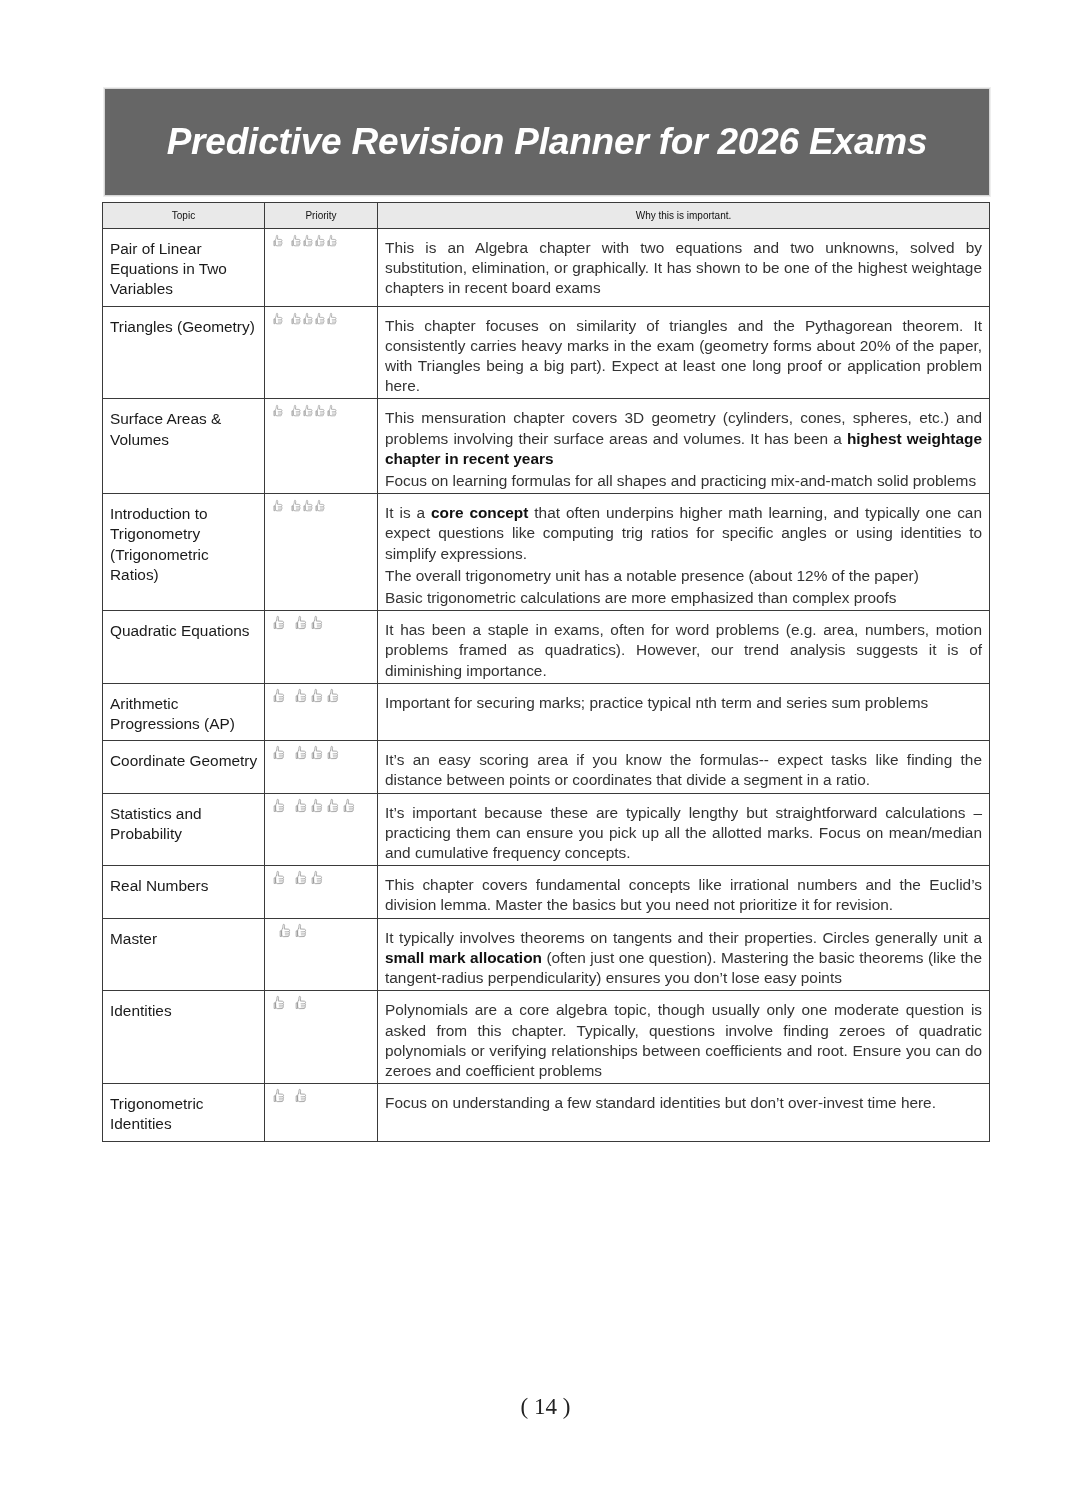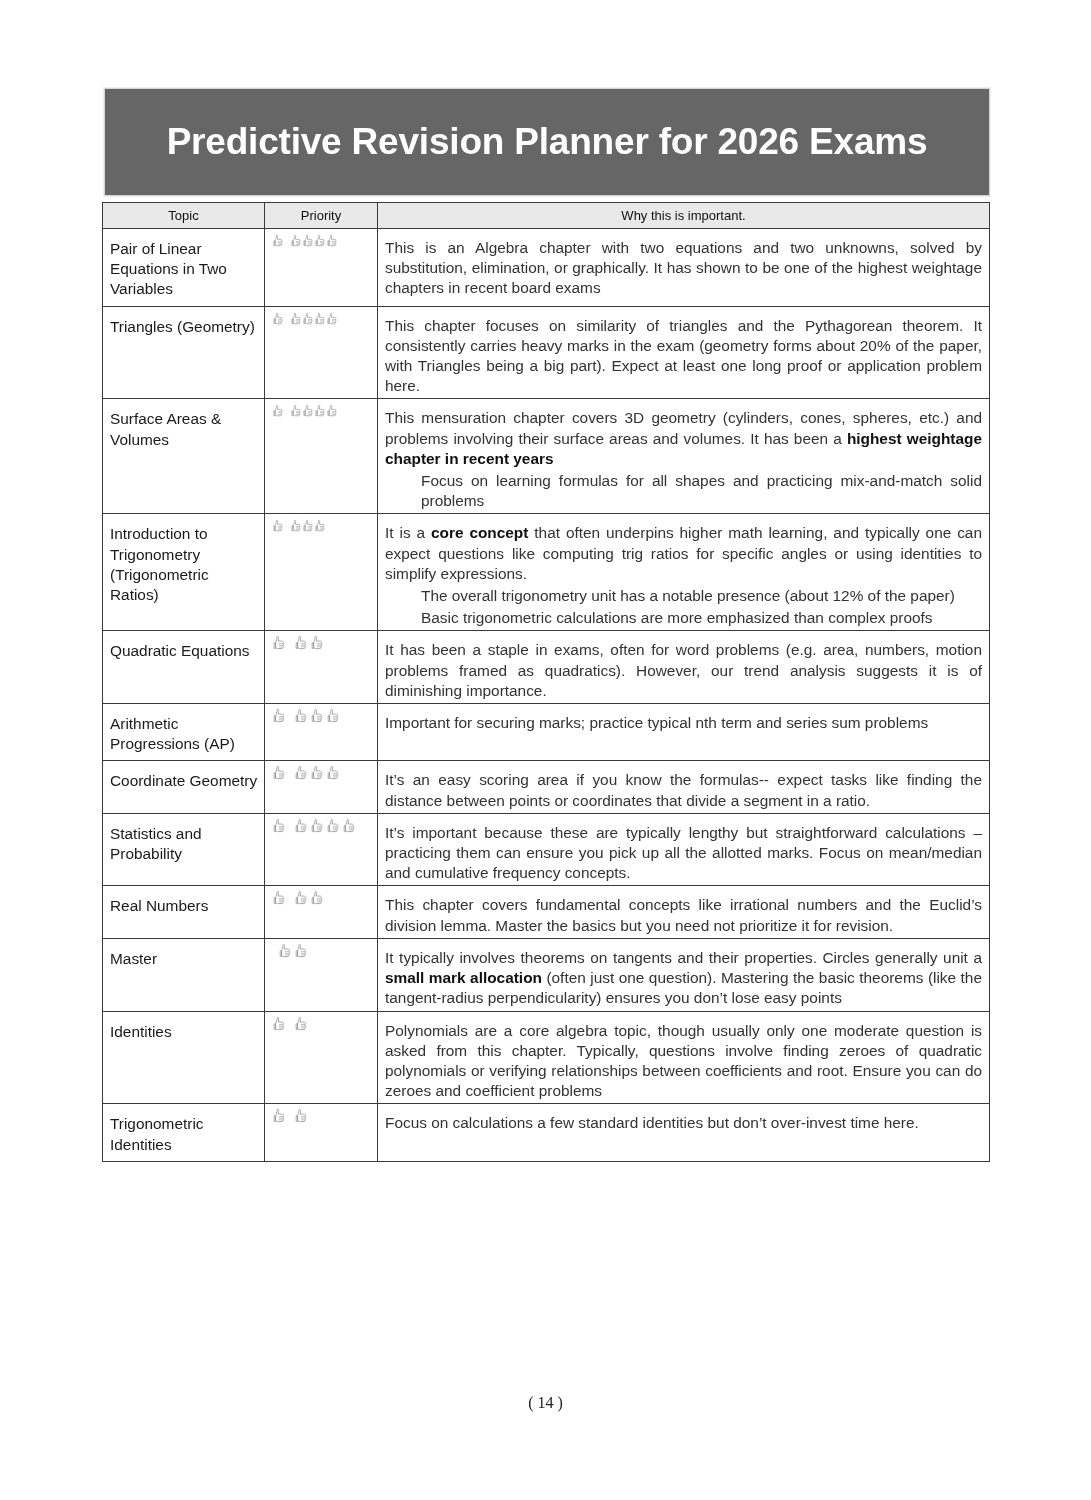--- a/index.html
+++ b/index.html
@@ -1,53 +1,53 @@
 <!DOCTYPE html>
 <html><head>
 <meta charset="utf-8">
 <style>
   html, body { margin:0; padding:0; background:#ffffff; }
   body { width:1091px; height:1500px; position:relative; font-family:"Liberation Sans", sans-serif; color:#222; }
   .banner {
     position:absolute; left:104px; top:88px; width:884px; height:106px;
     background:#666666; border:1px solid #d6d6d6; box-shadow:0 0 0 1px #eeeeee;
-    display:flex; align-items:center; justify-content:center;
+    display:flex; align-items:center; justify-content:center;font-style:italic;
   }
   .banner h1 {
     margin:0; color:#ffffff; font-family:"Liberation Sans", sans-serif; font-weight:bold;
     font-size:37px; letter-spacing:-0.2px;
   }
   table.planner {
     position:absolute; left:102px; top:202px; width:887px;
     border-collapse:collapse; table-layout:fixed;
     font-family:"Liberation Sans", sans-serif; font-size:15.4px; line-height:20.2px;
   }
   table.planner col.c1 { width:162px; }
   table.planner col.c2 { width:113px; }
   table.planner col.c3 { width:612px; }
   table.planner th, table.planner td { border:1px solid #3a3a3a; vertical-align:top; }
   table.planner th {
-    background:#e9e9e9; font-weight:normal; font-size:13px; color:#111;
+    background:#e9e9e9; font-weight:normal; font-size:10px; color:#111;
     text-align:center; padding:2px 4px 1px 4px; line-height:22px;
   }
   td.topic { padding:10px 6px 6px 7px; color:#1a1a1a; font-weight:500; }
   td.priority { padding:4px 4px 4px 8px; }
   td.why { padding:9px 7px 2px 7px; color:#333; text-align:justify; }
   td.why p { margin:0; }
-  td.why p + p { margin-top:2px;margin-left:36px; }
+  td.why p + p { margin-top:2px; }
   td.why b { color:#111; font-weight:bold; }
   .thumbs { display:flex; align-items:flex-start; height:16px; }
   .thumb { width:11px; height:14px; margin-right:1px; display:inline-block; }
   .thumb.first { margin-right:7px; }
   .thumbs.big .thumb { width:13px; height:16px; margin-right:3px; }
   .thumbs.big .thumb.first { margin-right:9px; }
   .thumbs.indent { padding-left:6px; }
   .page-num {
     position:absolute; top:1394px; left:0; width:1091px; text-align:center;
-    font-family:"Liberation Serif", serif; font-size:16px; color:#222;
+    font-family:"Liberation Serif", serif; font-size:23px; color:#222;
   }
 </style>
 </head>
 <body>
 
 <div class="banner">
   <h1>Predictive Revision Planner for 2026 Exams</h1>
 </div>
 
 <table class="planner">
@@ -398,19 +398,19 @@
                 <path d="M5.2 8.2 L9.3 8.0 M5.4 9.6 L9.4 9.6 M5.4 11.1 L9.2 11.2" stroke="#9a9a9a" stroke-width="0.6"></path>
               </svg></span>
             <span class="thumb"><svg viewBox="0 0 12 15" width="100%" height="100%">
                 <path d="M4.2 1.2 C5 1.2 5.3 2 5.1 3.2 L4.8 5.6 L8.6 5.8 C9.6 5.9 10 6.6 9.7 7.4 L9.3 8.0 C9.9 8.4 9.9 9.2 9.4 9.6 C9.9 10.1 9.8 10.9 9.2 11.2 C9.5 11.8 9.2 12.6 8.4 12.7 L4.4 12.8 C3.4 12.8 2.6 12.2 2.4 11.2 L2.3 7.6 C2.3 6.6 3.0 5.6 3.4 4.6 C3.8 3.4 3.4 1.6 4.2 1.2 Z" fill="none" stroke="#9a9a9a" stroke-width="0.8"></path>
                 <path d="M1 7.4 L2.3 7.4 L2.3 12.6 L1 12.6 Z" fill="none" stroke="#9a9a9a" stroke-width="0.8"></path>
                 <path d="M5.2 8.2 L9.3 8.0 M5.4 9.6 L9.4 9.6 M5.4 11.1 L9.2 11.2" stroke="#9a9a9a" stroke-width="0.6"></path>
               </svg></span>
           </div>
         </td>
         <td class="why">
-          <p><span>Focus on calculations a few standard identities but don’t over-invest time here.</span></p>
+          <p><span>Focus on understanding a few standard identities but don’t over-invest time here.</span></p>
         </td>
       </tr>
     </tbody>
 </table>
 
 <div class="page-num">( 14 )</div>
 
 </body></html>

